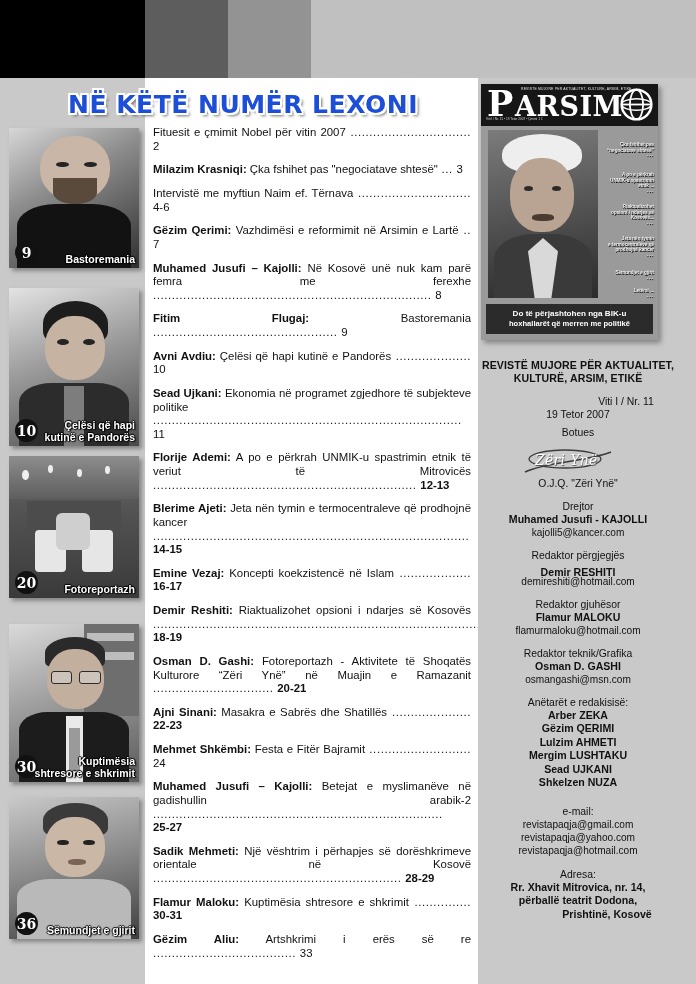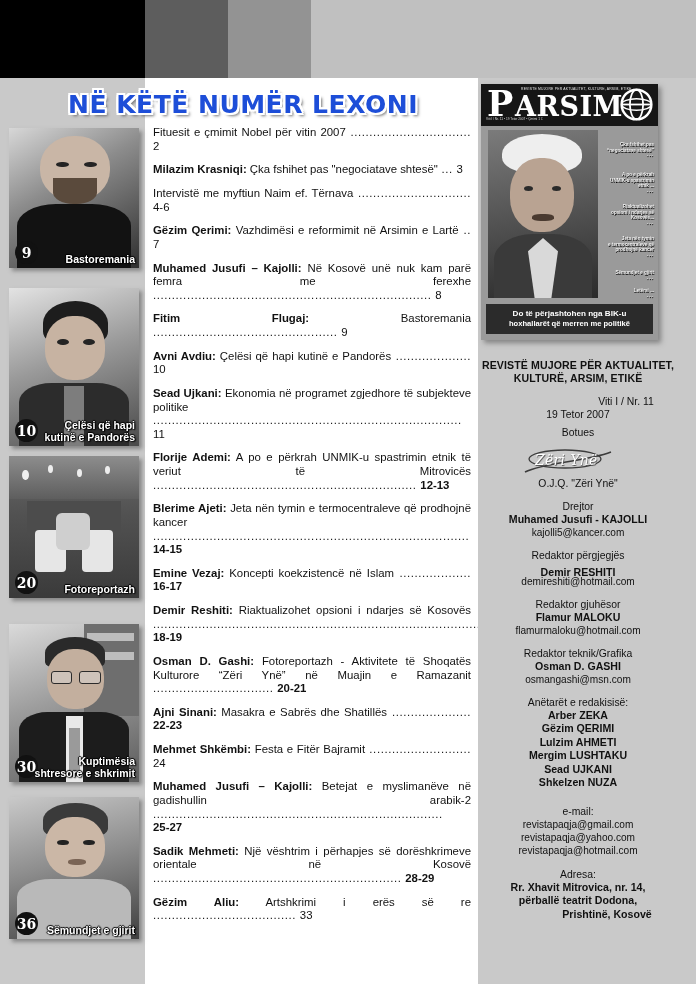--- a/index.html
+++ b/index.html
@@ -341,20 +341,21 @@
       <div class="toc-entry"><span class="author">Sead Ujkani:</span> <span>Ekonomia në programet zgjedhore të subjekteve politike</span><span class="leader"> .................................................................................. </span> <span class="pg">11</span></div>
       <div class="toc-entry bold-pg"><span class="author">Florije Ademi:</span> <span>A po e përkrah UNMIK-u spastrimin etnik të veriut të Mitrovicës</span><span class="leader"> ...................................................................... </span> <span class="pg">12-13</span></div>
       <div class="toc-entry bold-pg"><span class="author">Blerime Ajeti:</span> <span>Jeta nën tymin e termocentraleve që prodhojnë kancer</span><span class="leader"> .................................................................................... </span> <span class="pg">14-15</span></div>
       <div class="toc-entry bold-pg"><span class="author">Emine Vezaj:</span> <span>Koncepti koekzistencë në Islam</span><span class="leader"> ................... </span> <span class="pg">16-17</span></div>
       <div class="toc-entry bold-pg"><span class="author">Demir Reshiti:</span> <span>Riaktualizohet opsioni i ndarjes së Kosovës</span><span class="leader"> .................................................................................................... </span> <span class="pg">18-19</span></div>
       <div class="toc-entry bold-pg"><span class="author">Osman D. Gashi:</span> <span>Fotoreportazh - Aktivitete të Shoqatës Kulturore “Zëri Ynë” në Muajin e Ramazanit</span><span class="leader"> ................................ </span> <span class="pg">20-21</span></div>
       <div class="toc-entry bold-pg"><span class="author">Ajni Sinani:</span> <span>Masakra e Sabrës dhe Shatillës</span><span class="leader"> ..................... </span> <span class="pg">22-23</span></div>
       <div class="toc-entry"><span class="author">Mehmet Shkëmbi:</span> <span>Festa e Fitër Bajramit</span><span class="leader"> ........................... </span> <span class="pg">24</span></div>
       <div class="toc-entry bold-pg"><span class="author">Muhamed Jusufi – Kajolli:</span> <span>Betejat e myslimanëve në gadishullin arabik-2</span><span class="leader"> ............................................................................. </span> <span class="pg">25-27</span></div>
       <div class="toc-entry bold-pg"><span class="author">Sadik Mehmeti:</span> <span>Një vështrim i përhapjes së dorëshkrimeve orientale në Kosovë</span><span class="leader"> .................................................................. </span> <span class="pg">28-29</span></div>
+      <div class="toc-entry bold-pg"><span class="author">Flamur Maloku:</span> <span>Kuptimësia shtresore e shkrimit</span><span class="leader"> ............... </span> <span class="pg">30-31</span></div>
       <div class="toc-entry"><span class="author">Gëzim Aliu:</span> <span>Artshkrimi i erës së re</span><span class="leader"> ...................................... </span> <span class="pg">33</span></div>
     </div>
 
   <div id="thumb-strip">
       <div class="thumb" style="top: 128px; height: 140px;">
         <div class="photo">
           <div class="pz" style="inset: 0px; background: linear-gradient(150deg, rgb(215, 215, 215), rgb(140, 140, 140) 40%, rgb(47, 47, 47));"></div>
           <div class="pz" style="left: 24%; top: 6%; width: 54%; height: 46%; border-radius: 48%; background: rgb(201, 182, 166);"></div>
           <div class="pz" style="left: 36%; top: 24%; width: 10%; height: 4%; border-radius: 50%; background: rgb(36, 36, 36);"></div>
           <div class="pz" style="left: 58%; top: 24%; width: 10%; height: 4%; border-radius: 50%; background: rgb(36, 36, 36);"></div>

